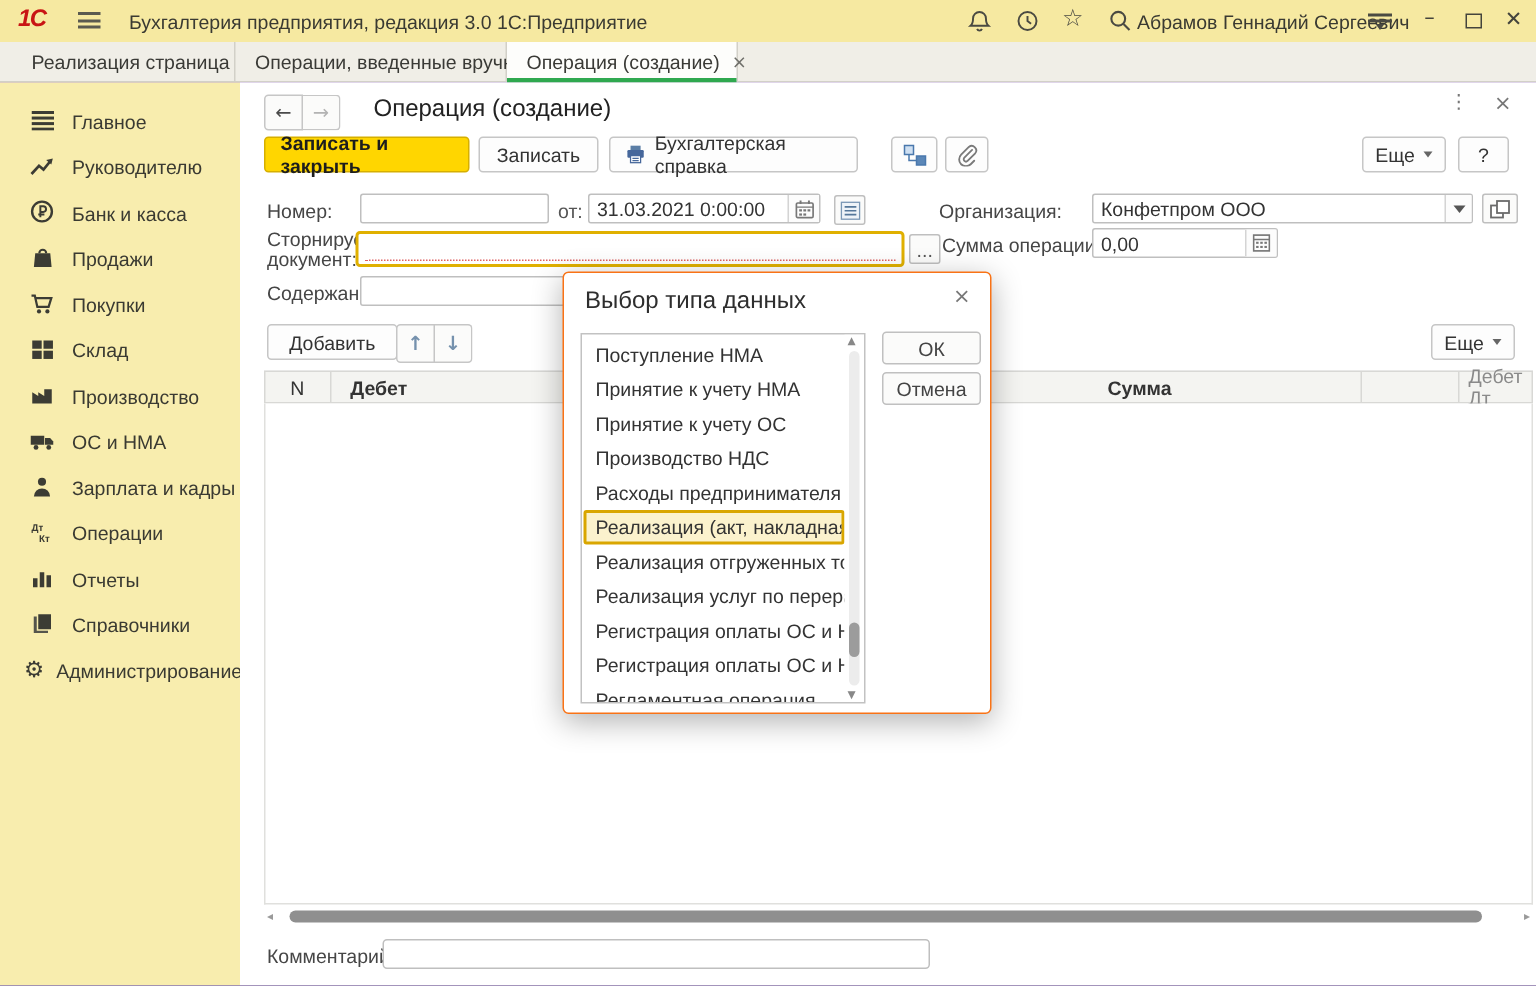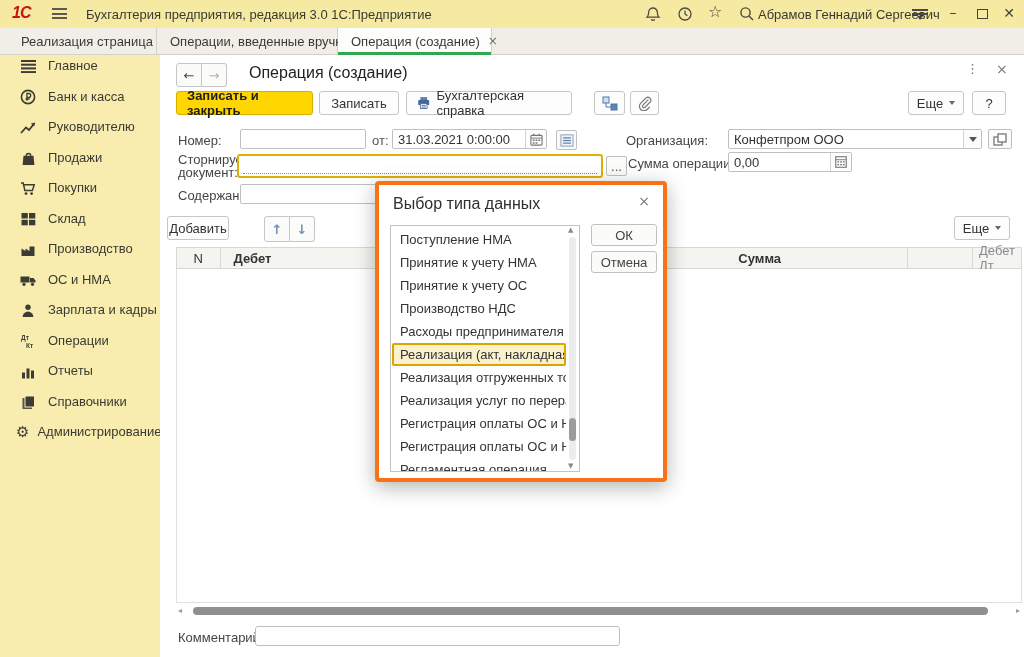--- a/index.html
+++ b/index.html
@@ -28,21 +28,21 @@
   .tabbar{position:absolute;left:0;top:28px;width:1024px;height:27px;background:#f0eee7;border-bottom:1px solid #d2d0c8;box-sizing:border-box;display:flex;}
   .tab{display:flex;align-items:center;gap:8px;padding:0 13px;border-right:1px solid #d2d0c8;color:#3a3a36;white-space:nowrap;box-sizing:border-box;}
   .tab .x{color:#6f6f6a;font-size:12px;}
   .tab.home{width:157px;}
   .tab.t2{width:181px;}
   .tab.active{background:#fdfdfb;position:relative;width:154px;}
   .tab.active::after{content:"";position:absolute;left:0;right:0;bottom:-1px;height:3px;background:#2fa84f;}
 
   
   .sidebar{position:absolute;left:0;top:55px;width:160px;height:602px;background:#f8edae;}
-  .side-item{height:30.5px;display:flex;align-items:flex-start;padding-left:16px;cursor:default;}
+  .side-item{height:30.5px;display:flex;align-items:flex-end;padding-left:16px;cursor:default;}
   .side-item .ic{width:24px;height:17px;display:flex;align-items:center;justify-content:center;color:#3c3c34;}
   .side-item .tx{margin-left:8px;color:#3a3a32;}
 
   
   .main{position:absolute;left:160px;top:55px;width:864px;height:602px;background:#fff;}
   .main > *{position:absolute;box-sizing:border-box;}
   .navbtns{left:16px;top:8px;display:flex;}
   .navbtn{width:24px;height:22px;border:1px solid #c6c6c6;background:#fbfbfa;display:flex;align-items:center;justify-content:center;font-size:13px;}
   .navbtn.b{border-radius:3px 0 0 3px;color:#4a4a4a;}
   .navbtn.f{border-radius:0 3px 3px 0;border-left:none;color:#b3b3b3;}
@@ -64,21 +64,21 @@
   .att-btn{height:20px;width:21px;border:1px solid #bfbfbf;border-radius:2px;background:#fbfbfa;display:flex;align-items:center;justify-content:center;color:#555;}
 
   .thead{left:16px;top:192px;width:846px;height:22px;background:#f4f4f1;border:1px solid #d8d8d5;display:flex;}
   .th{border-right:1px solid #d8d8d5;display:flex;align-items:center;padding:0 6px;color:#333;}
   .tbody{left:16px;top:214px;width:846px;height:334px;border:1px solid #e0e0dd;border-top:none;background:#fff;}
   .hscroll{left:16px;top:551px;width:846px;height:10px;}
   .hthumb{position:absolute;left:17px;top:1px;width:795px;height:8px;background:#8f8f8f;border-radius:4px;}
   .harr{position:absolute;top:1px;font-size:8px;color:#9a9a9a;}
 
   
-  .dialog{position:absolute;left:375px;top:181px;width:284px;height:293px;background:#fff;border:4px solid #f97316;border-radius:4px;box-shadow:0 5px 20px rgba(0,0,0,.3);z-index:20;}
+  .dialog{position:absolute;left:375px;top:181px;width:284px;height:293px;background:#fff;border:1px solid #f97316;border-radius:4px;box-shadow:0 5px 20px rgba(0,0,0,.3);z-index:20;}
   .dialog > *{position:absolute;box-sizing:border-box;}
   .dlg-title{left:14px;top:10px;font-size:16px;color:#2e2e2e;}
   .dlg-x{right:13px;top:9px;font-size:14px;color:#777;}
   .listbox{left:11px;top:40px;width:190px;height:247px;border:1px solid #c2c2c2;background:#fff;overflow:hidden;}
   .dlg-items{position:absolute;left:1px;top:2px;right:13px;}
   .dlg-item{height:23px;line-height:23px;padding:0 8px;white-space:nowrap;overflow:hidden;color:#333;box-sizing:border-box;}
   .dlg-item.selected{border:2px solid #d9a600;background:#fbf2cd;border-radius:2px;line-height:19px;padding:0 6px;}
   .vscroll{position:absolute;right:0;top:0;bottom:0;width:13px;background:#fff;}
   .vscroll .ua{position:absolute;top:1px;left:2px;font-size:7px;color:#888;}
   .vscroll .da{position:absolute;bottom:1px;left:2px;font-size:7px;color:#888;}
@@ -158,35 +158,35 @@
               <rect y="3.7" width="15" height="2"></rect>
               <rect y="7.4" width="15" height="2"></rect>
               <rect y="11.1" width="15" height="2"></rect>
             </g>
           </svg>
         </span>
       <span class="tx">Главное</span>
     </div>
     <div class="side-item">
       <span class="ic">
+          <svg width="16" height="14" viewBox="0 0 16 14" fill="none">
+            <path d="M1 12 L6 6.5 L9 9 L13.5 3.5" stroke="#3c3c34" stroke-width="1.8"></path>
+            <path d="M15.2 1.6 L10.8 2.6 L14.2 5.6 Z" fill="#3c3c34"></path>
+          </svg>
+        </span>
+      <span class="tx">Руководителю</span>
+    </div>
+    <div class="side-item">
+      <span class="ic">
           <svg width="16" height="16" viewBox="0 0 16 16" fill="none">
             <circle cx="8" cy="8" r="6.6" stroke="#3c3c34" stroke-width="1.6"></circle>
             <path d="M6.9 4.5 h1.9 a1.9 1.9 0 0 1 0 3.8 H6.9 Z M6.9 4.5 V11.8 M5.5 10 H9.6" stroke="#3c3c34" stroke-width="1.3"></path>
           </svg>
         </span>
       <span class="tx">Банк и касса</span>
-    </div>
-    <div class="side-item">
-      <span class="ic">
-          <svg width="16" height="14" viewBox="0 0 16 14" fill="none">
-            <path d="M1 12 L6 6.5 L9 9 L13.5 3.5" stroke="#3c3c34" stroke-width="1.8"></path>
-            <path d="M15.2 1.6 L10.8 2.6 L14.2 5.6 Z" fill="#3c3c34"></path>
-          </svg>
-        </span>
-      <span class="tx">Руководителю</span>
     </div>
     <div class="side-item">
       <span class="ic">
           <svg width="15" height="15" viewBox="0 0 15 15">
             <path d="M2.5 4.8 h10 l.9 9.2 H1.6 Z" fill="#3c3c34"></path>
             <path d="M5.2 4.8 a2.3 2.3 0 0 1 4.6 0" stroke="#3c3c34" stroke-width="1.4" fill="none"></path>
           </svg>
         </span>
       <span class="tx">Продажи</span>
     </div>
@@ -394,21 +394,21 @@
             </g>
           </svg>
       </span>
     </div>
 
     <span class="lbl" style="left:18px;top:133px">Содержание:</span>
     <div class="fld" style="left:80px;top:129px;width:363px">
       <input value="" style="">
     </div>
 
-    <div class="btn" style="left:7px;top:161px;width:62px">
+    <div class="btn" style="left:18px;top:161px;width:87px">
       <span>Добавить</span>
     </div>
     <div style="left:104px;top:161px;display:flex;position:absolute">
       <span class="navbtn b g" style="height:24px;color:#7591ad;font-weight:bold">↑</span>
       <span class="navbtn f g" style="height:24px;color:#7591ad;font-weight:bold">↓</span>
     </div>
     <div class="btn" style="left:794px;top:161px;width:56px">
       <span>Еще</span>
       <span class="car"></span>
     </div>

